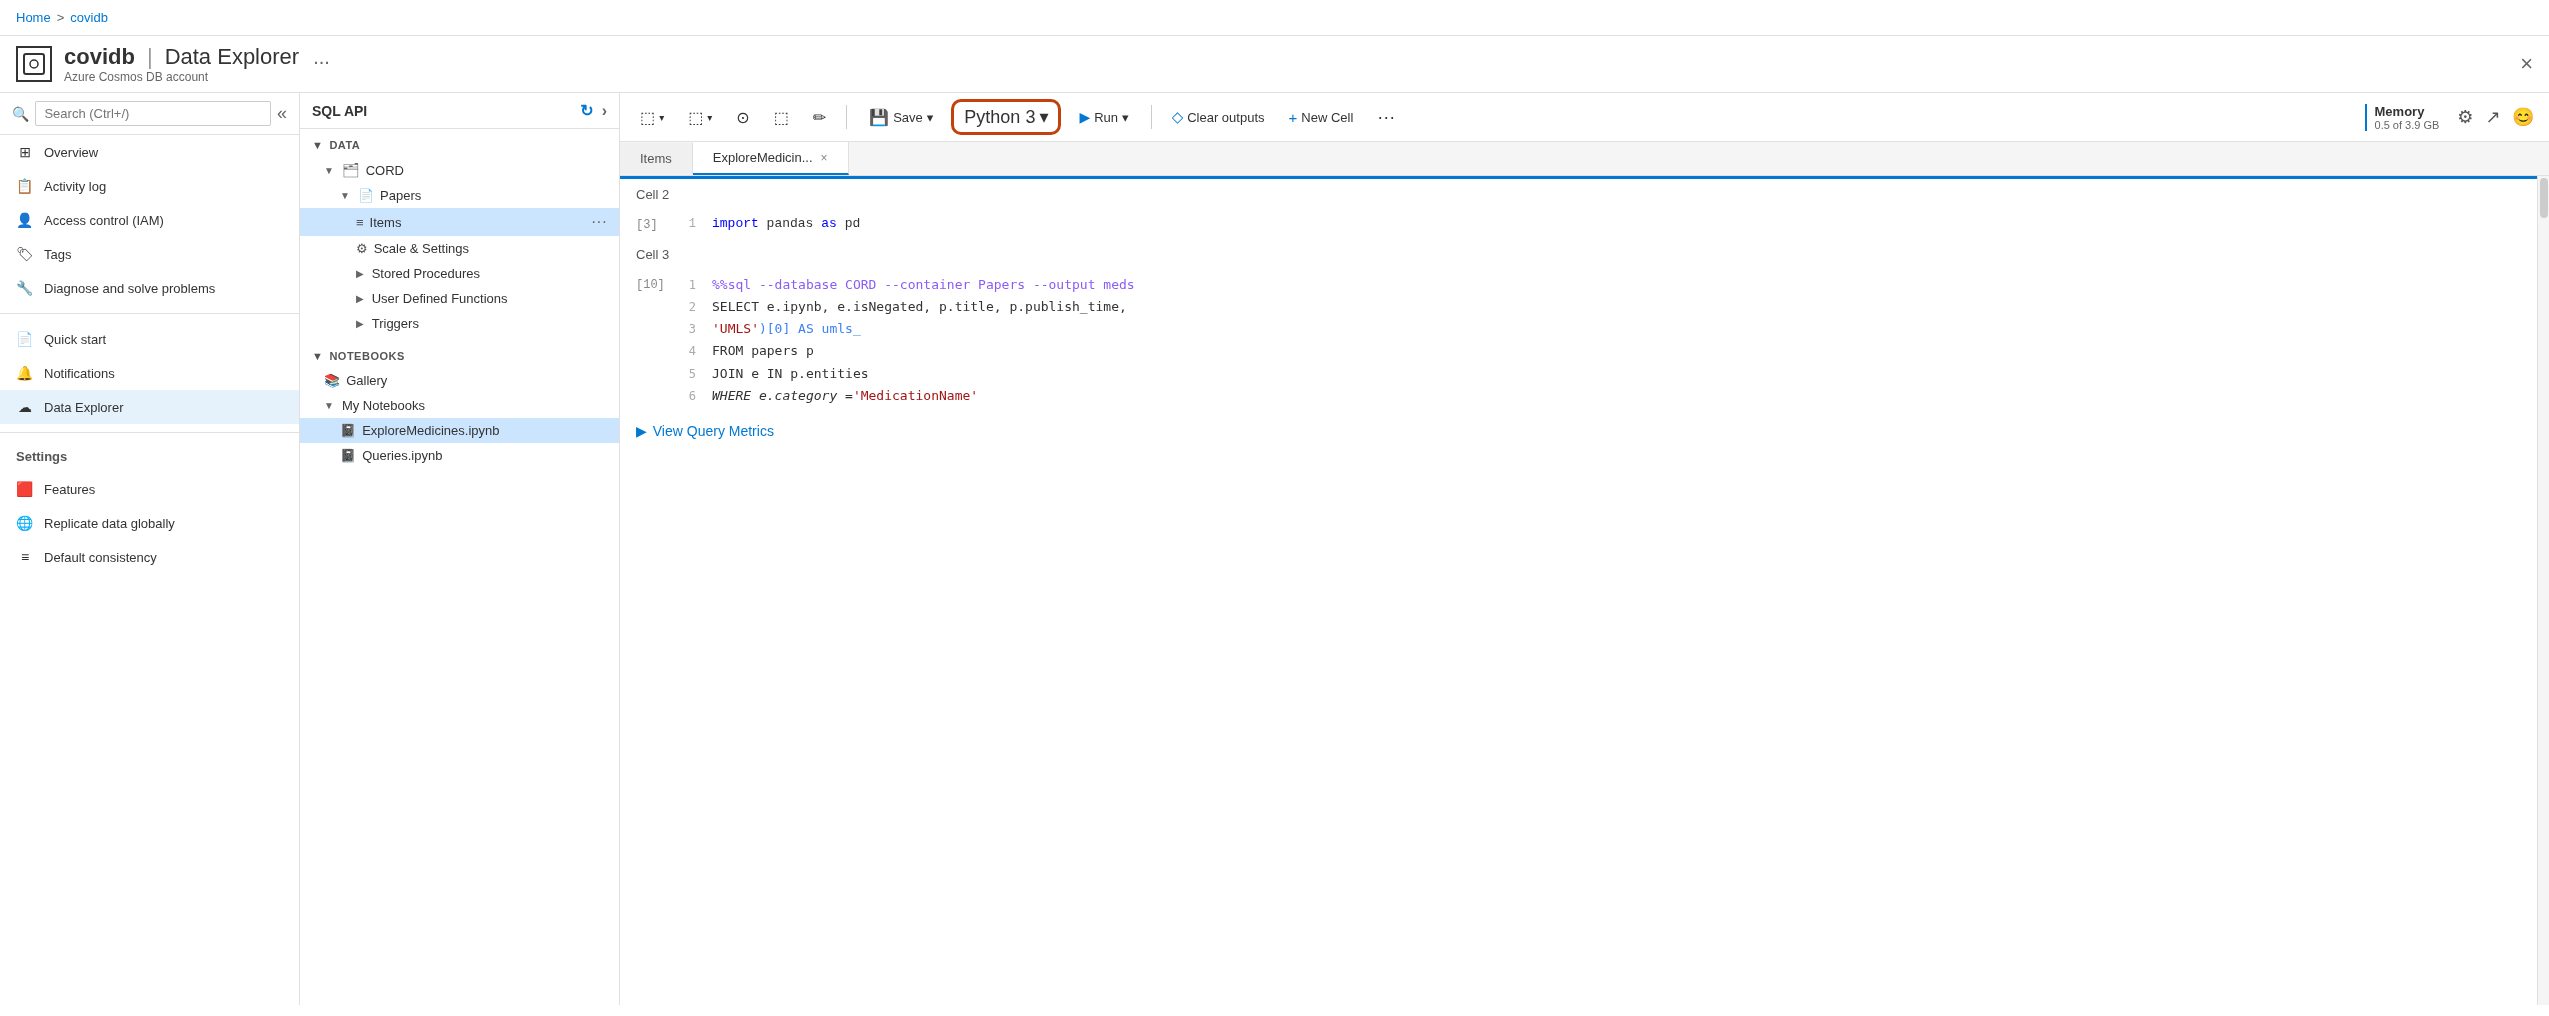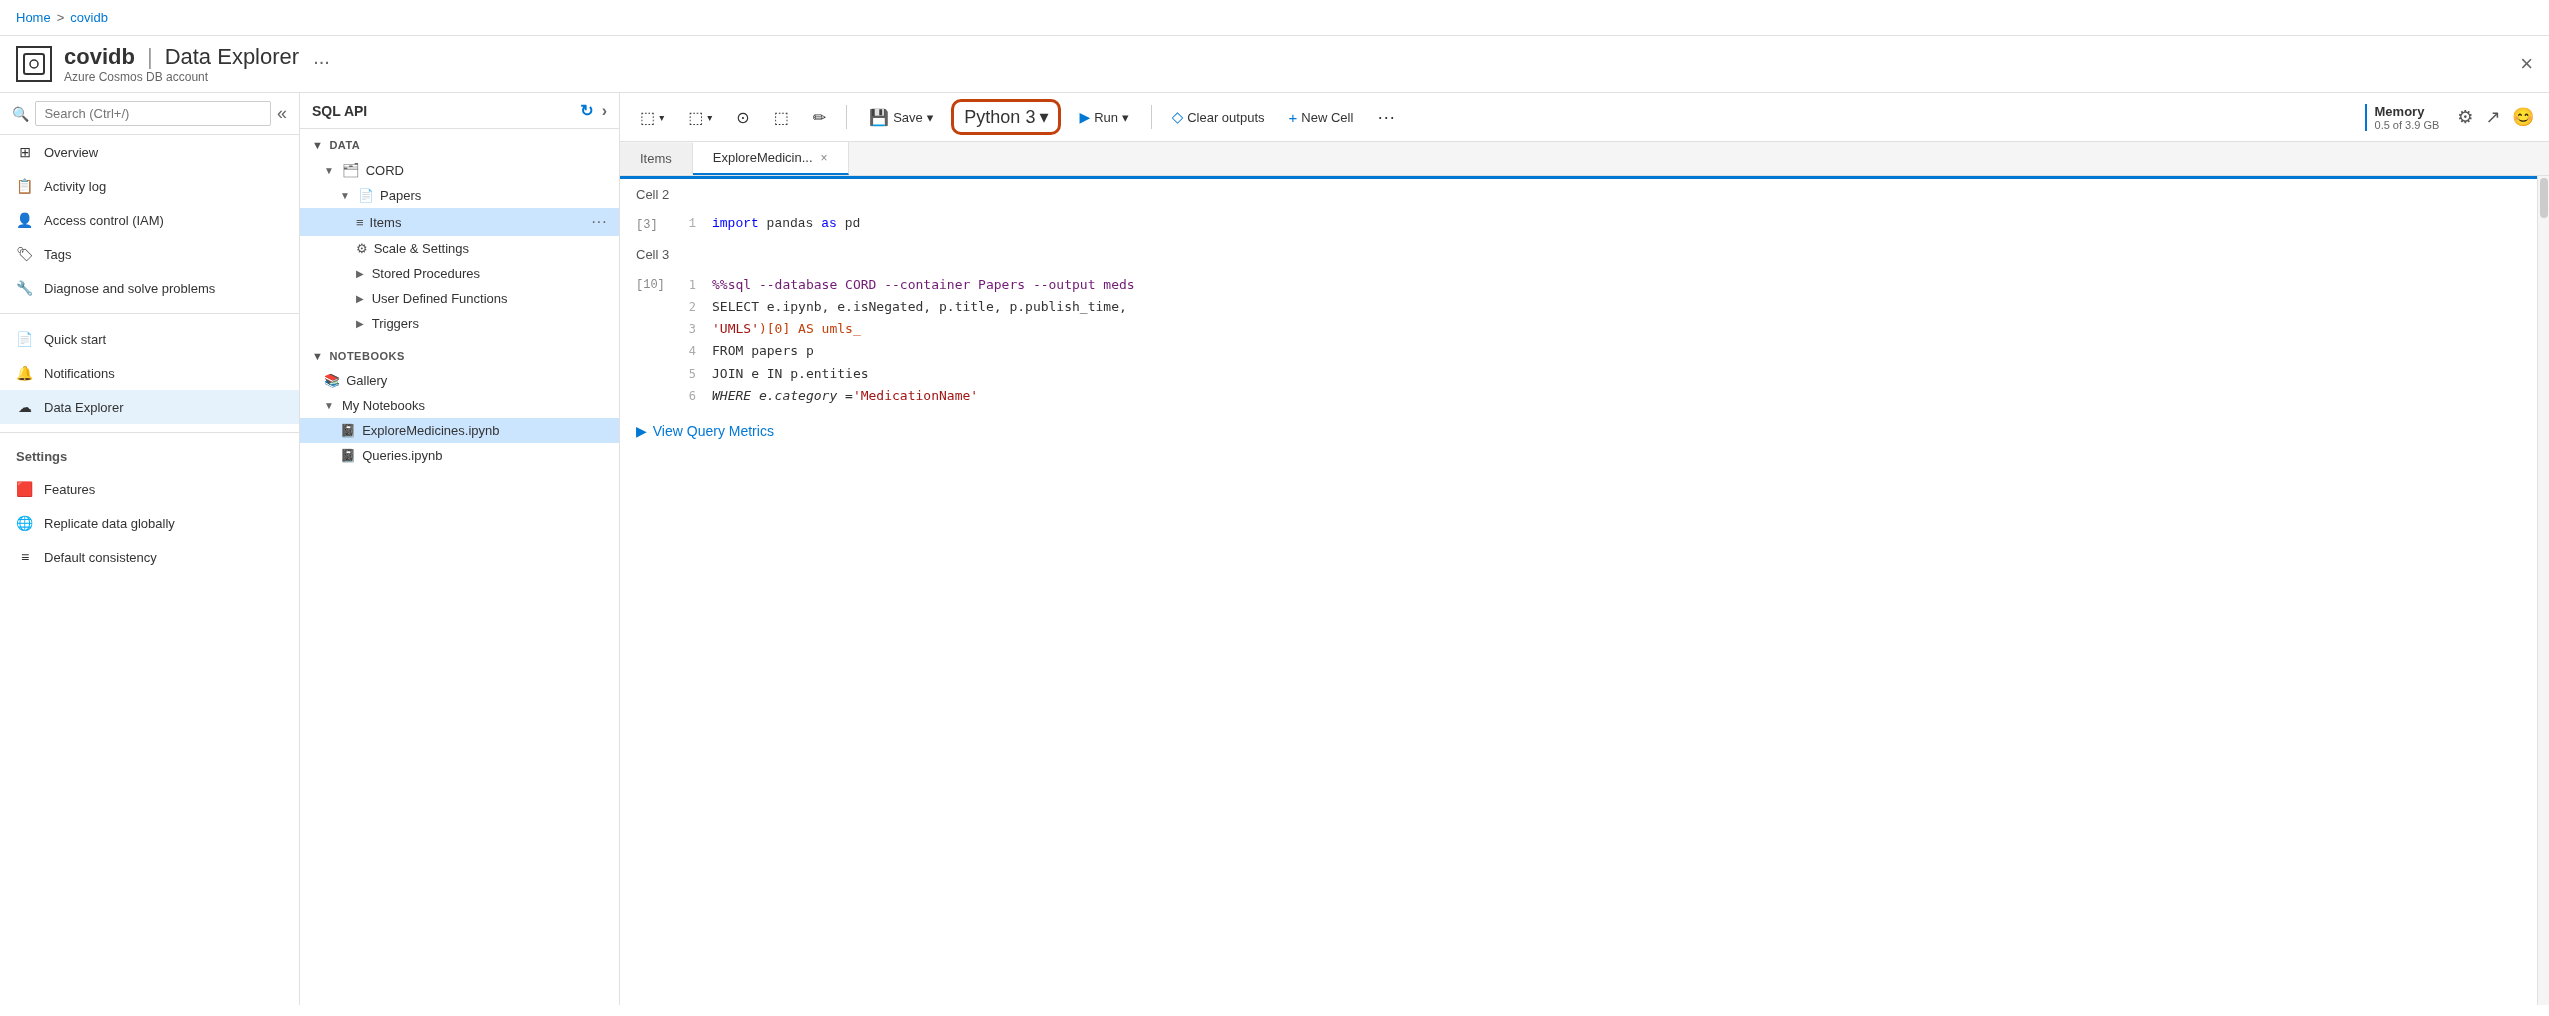--- a/index.html
+++ b/index.html
@@ -615,30 +615,30 @@
 
         <div class="cell-label">
           <span>Cell 3</span>
         </div>
         <div class="cell" style="flex-direction:column;padding-left:16px;">
           <div style="display:flex;">
             <div class="cell-number">[10]</div>
             <div class="cell-lines" style="font-family:Consolas,monospace;font-size:13px;line-height:1.7;">
               <div class="cell-line">
                 <span class="line-num">1</span>
-                <span style="color:#701a75;">%%sql --database CORD --container Papers --output meds</span>
+                <span style="color:#8b5cf6;">%%sql --database CORD --container Papers --output meds</span>
               </div>
               <div class="cell-line">
                 <span class="line-num">2</span>
                 <span style="color:#333;">SELECT e.ipynb, e.isNegated, p.title, p.publish_time,</span>
               </div>
               <div class="cell-line">
                 <span class="line-num">3</span>
                   <span class="str-red">'UMLS'</span>
-                  <span style="color:#c2410c;">)[0] AS umls_</span>
+                  <span style="color:#3b82f6;">)[0] AS umls_</span>
               </div>
               <div class="cell-line">
                 <span class="line-num">4</span>
                 <span style="color:#333;">FROM papers p</span>
               </div>
               <div class="cell-line">
                 <span class="line-num">5</span>
                 <span style="color:#333;">JOIN e IN p.entities</span>
               </div>
               <div class="cell-line">

